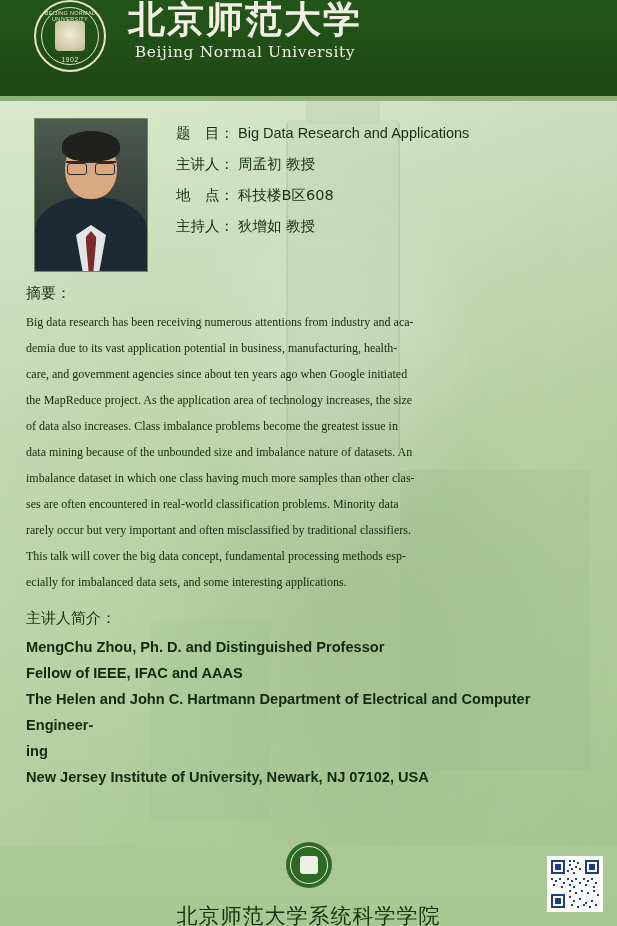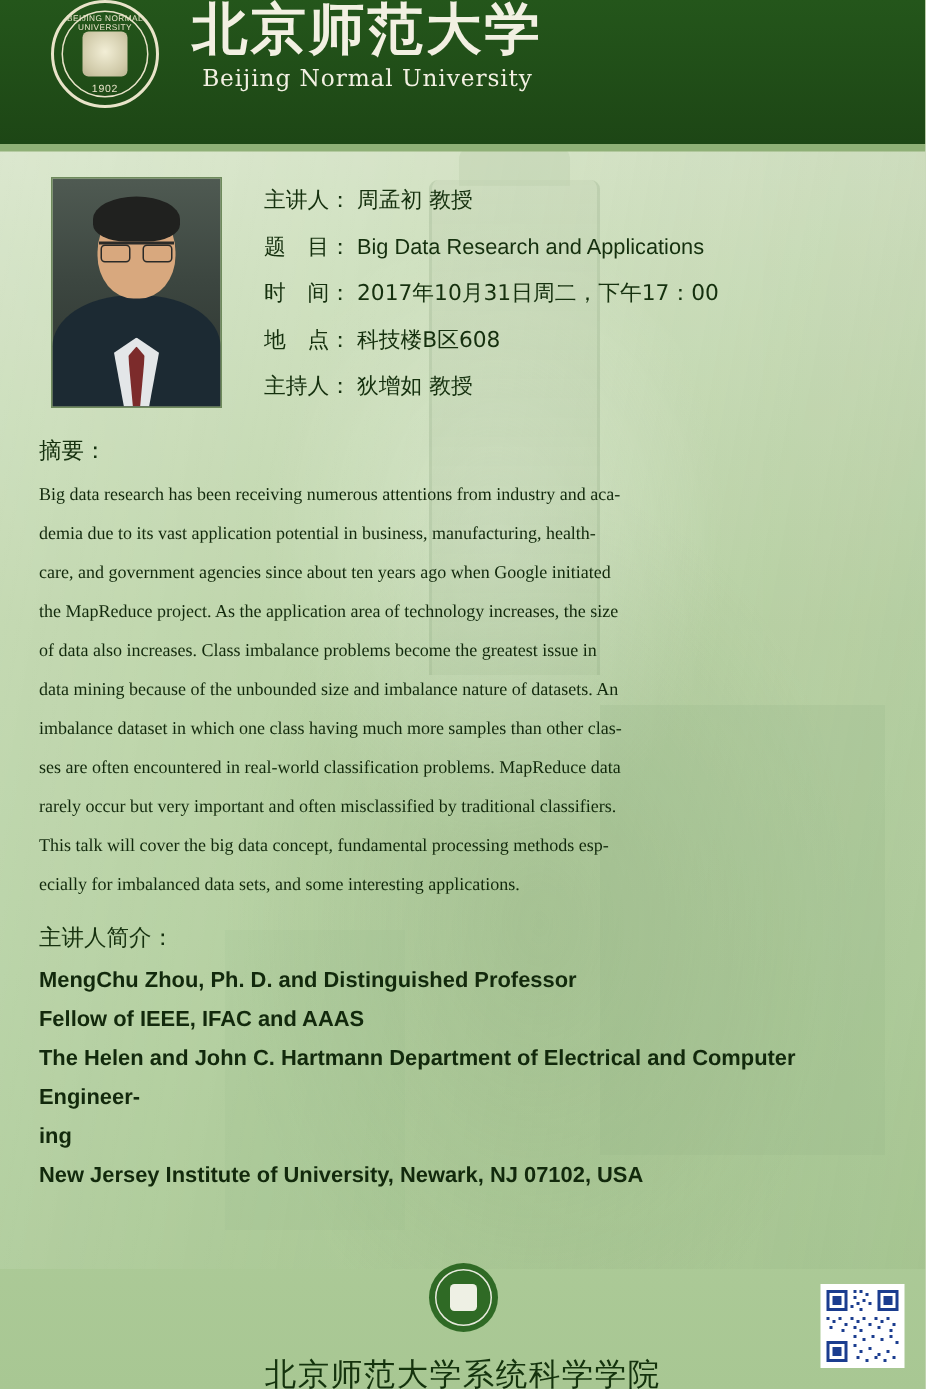--- a/index.html
+++ b/index.html
@@ -368,30 +368,26 @@
         <div class="body"></div>
         <div class="shirt"></div>
         <div class="tie"></div>
         <div class="face"></div>
         <div class="hair"></div>
         <div class="glasses"></div>
       </div>
 
       <div class="fields">
         <div class="field">
-          <span class="label">主讲人：</span>
-          <span class="value">周孟初 教授</span>
-        </div>
-        <div class="field">
           <span class="label">题　目：</span>
           <span class="value en">Big Data Research and Applications</span>
         </div>
         <div class="field">
-          <span class="label">时　间：</span>
-          <span class="value">2017年10月31日周二，下午17：00</span>
+          <span class="label">主讲人：</span>
+          <span class="value">周孟初 教授</span>
         </div>
         <div class="field">
           <span class="label">地　点：</span>
           <span class="value">科技楼B区608</span>
         </div>
         <div class="field">
           <span class="label">主持人：</span>
           <span class="value">狄增如 教授</span>
         </div>
       </div>
@@ -399,21 +395,21 @@
 
     <div class="section abstract">
       <div class="section-head">摘要：</div>
       <p>Big data research has been receiving numerous attentions from industry and aca-</p>
       <p>demia due to its vast application potential in business, manufacturing, health-</p>
       <p>care, and government agencies since about ten years ago when Google initiated</p>
       <p>the MapReduce project. As the application area of technology increases, the size</p>
       <p>of data also increases. Class imbalance problems become the greatest issue in</p>
       <p>data mining because of the unbounded size and imbalance nature of datasets. An</p>
       <p>imbalance dataset in which one class having much more samples than other clas-</p>
-      <p>ses are often encountered in real-world classification problems. MapReduce data</p>
+      <p>ses are often encountered in real-world classification problems. Minority data</p>
       <p>rarely occur but very important and often misclassified by traditional classifiers.</p>
       <p>This talk will cover the big data concept, fundamental processing methods esp-</p>
       <p>ecially for imbalanced data sets, and some interesting applications.</p>
     </div>
 
     <div class="section bio">
       <div class="section-head">主讲人简介：</div>
       <div class="bio-lines">
         <p>MengChu Zhou, Ph. D. and Distinguished Professor</p>
         <p>Fellow of IEEE, IFAC and AAAS</p>

